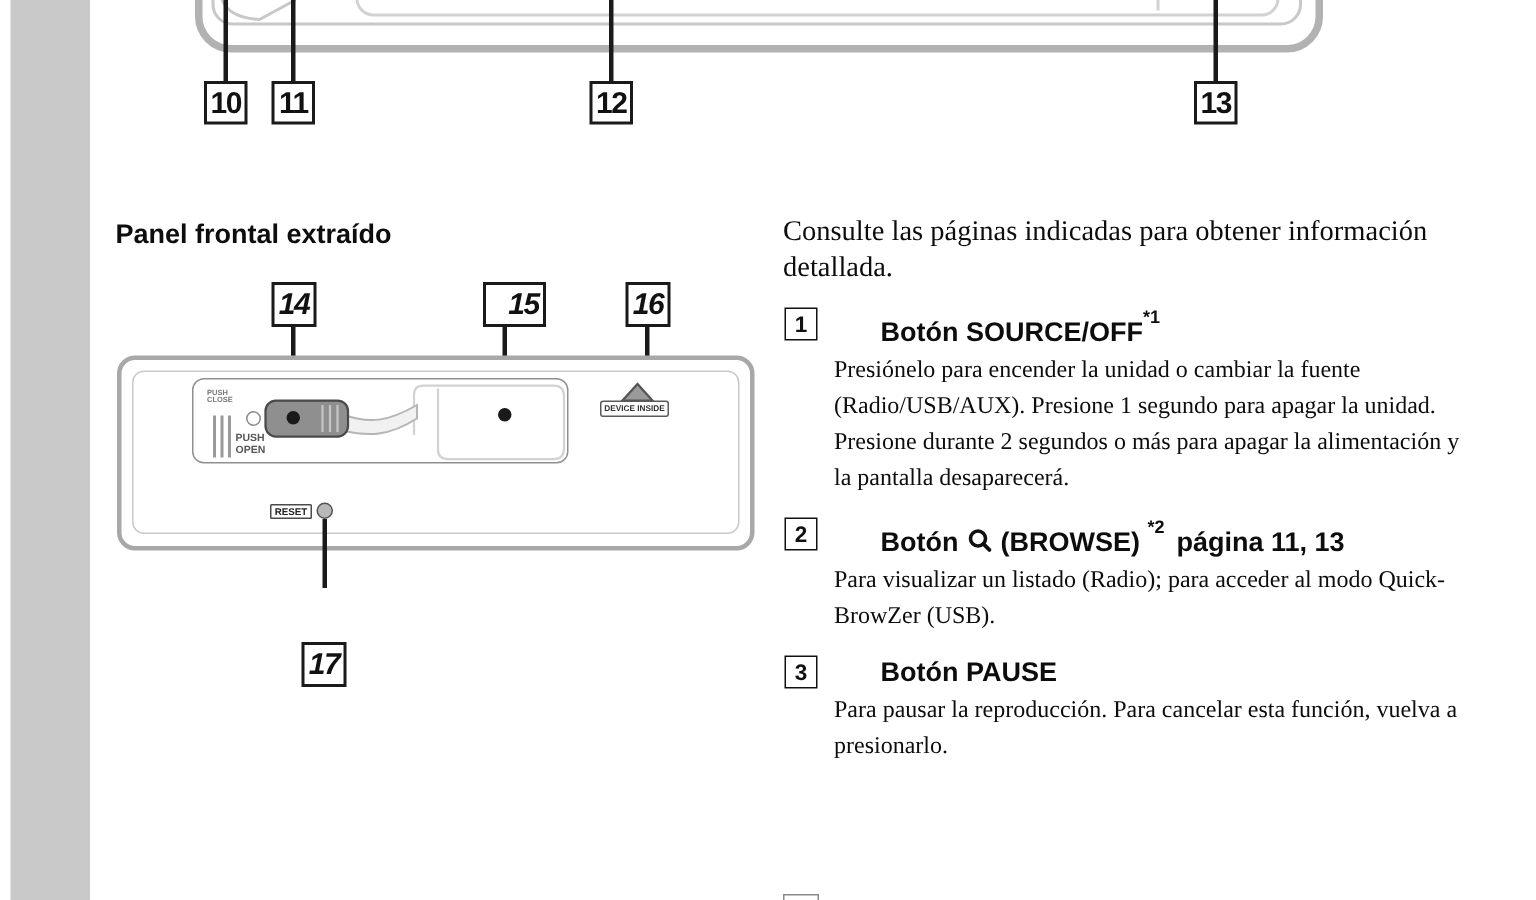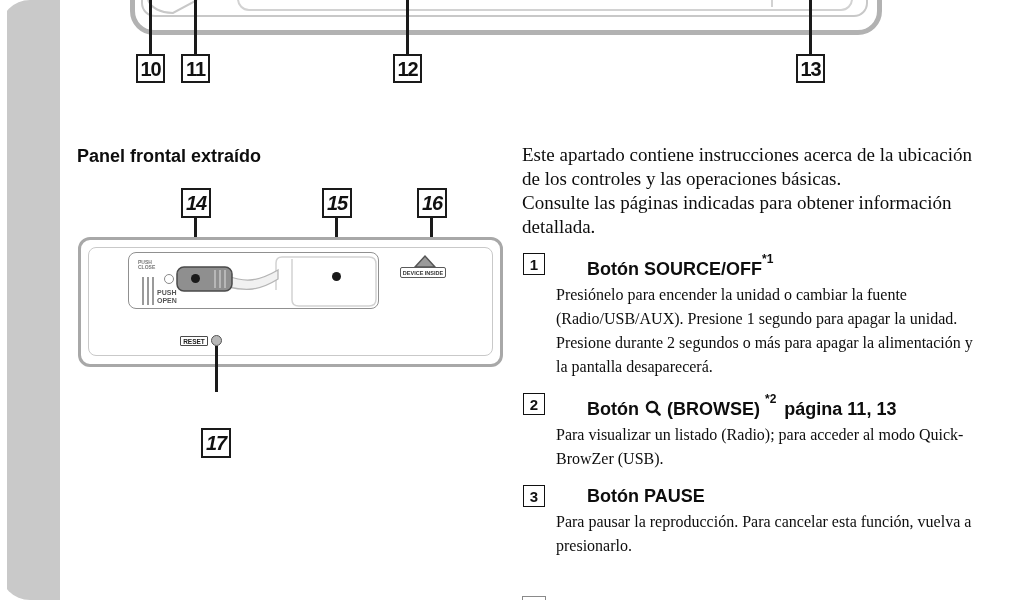--- a/index.html
+++ b/index.html
@@ -1,17 +1,17 @@
 <!DOCTYPE html>
 <html><head>
 <meta charset="utf-8">
 <style>
   html,body{margin:0;padding:0;background:#ffffff;}
   .page{position:relative;width:1024px;height:600px;background:#ffffff;overflow:hidden;
-        font-family:"Liberation Sans",sans-serif;color:#111;border-radius:30px;}
+        font-family:"Liberation Sans",sans-serif;color:#111;}
   .abs{position:absolute;}
 
   
   .leftbar{left:7px;top:0;width:53px;height:600px;background:#c9c9c9;}
 
   
   .dev-outer{left:130px;top:-30px;width:742px;height:55px;border:5px solid #b2b2b2;
              border-radius:0 0 24px 24px;background:#fff;}
   .dev-inner{left:141px;top:-30px;width:723px;height:43px;border:2px solid #c8c8c8;
              border-radius:0 0 14px 14px;}
@@ -85,21 +85,21 @@
     <div class="abs cbox cbox29" style="left:136px;top:54px;">10</div>
     <div class="abs cbox cbox29" style="left:181px;top:54px;">11</div>
     <div class="abs cbox cbox29" style="left:393px;top:54px;">12</div>
     <div class="abs cbox cbox29" style="left:796px;top:54px;">13</div>
   </div>
 
   <div>
     <div class="abs panel-heading">Panel frontal extraído</div>
 
     <div class="abs cbox cbox30" style="left:181px;top:188px;">14</div>
-    <div class="abs cbox cbox30" style="left:322px;top:188px;">15</div>
+    <div class="abs cbox cbox30" style="left:322px;top:188px;padding-left:12px;">15</div>
     <div class="abs cbox cbox30" style="left:417px;top:188px;">16</div>
 
     <div class="abs cline" style="left:194px;top:218px;height:60px;"></div>
     <div class="abs cline" style="left:335px;top:218px;height:58px;"></div>
     <div class="abs cline" style="left:430px;top:218px;height:38px;"></div>
 
     <div class="abs panel-outer"></div>
     <div class="abs panel-inner"></div>
     <div class="abs compartment"></div>
 
@@ -132,21 +132,20 @@
 
     <div class="abs cdot" style="left:191px;top:274px;"></div>
     <div class="abs cdot" style="left:332px;top:272px;"></div>
 
     <div class="abs cline" style="left:215px;top:346px;height:46px;"></div>
     <div class="abs cbox cbox30" style="left:201px;top:392px;margin-top:36px;">17</div>
   </div>
 
   <div class="abs col">
     <div class="intro">
-      <p>Este apartado contiene instrucciones acerca de la ubicación de los controles y las operaciones básicas.</p>
       <p>Consulte las páginas indicadas para obtener información detallada.</p>
     </div>
 
     <div class="sec">
       <div class="sec-head">
         <span class="numbox">1</span>
         <span class="sec-title"><span>Botón SOURCE/OFF</span><sup>*1</sup></span>
       </div>
       <p class="sec-body">Presiónelo para encender la unidad o cambiar la fuente (Radio/USB/AUX). Presione 1 segundo para apagar la unidad. Presione durante 2 segundos o más para apagar la alimentación y la pantalla desaparecerá.</p>
     </div>

